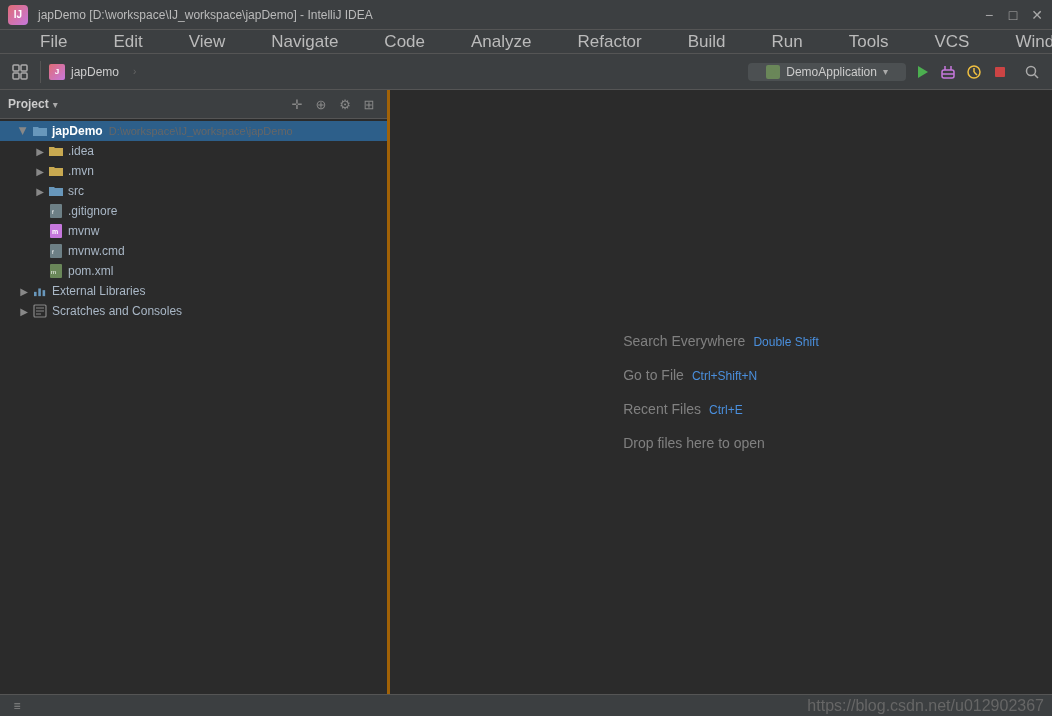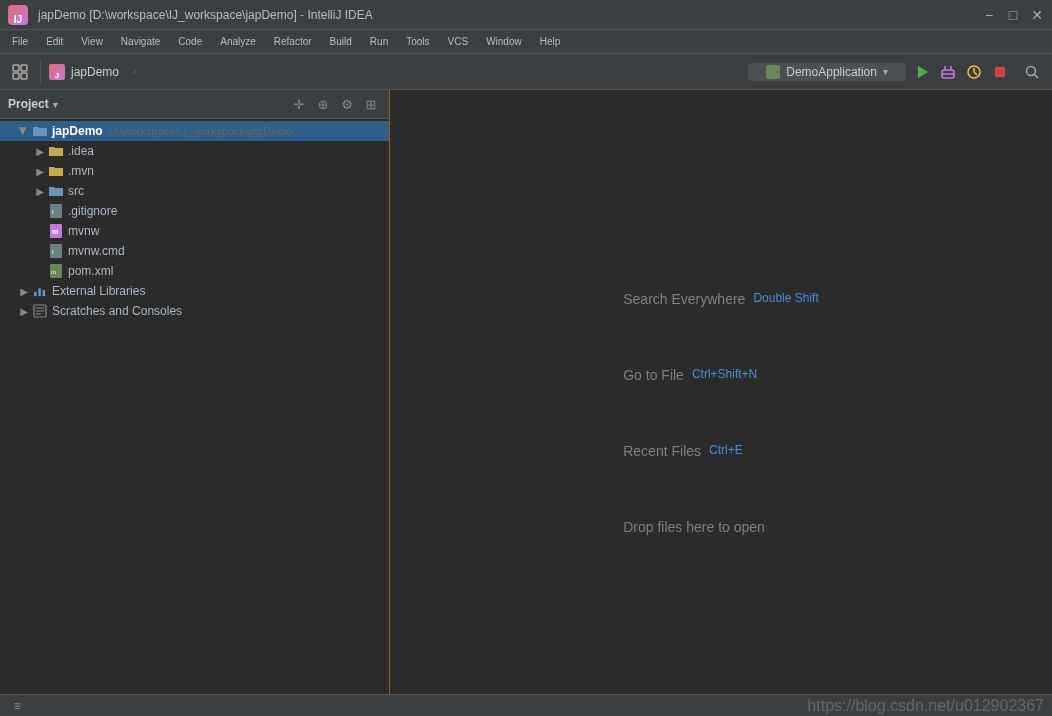--- a/index.html
+++ b/index.html
@@ -55,42 +55,43 @@
       height: 24px;
       display: flex;
       align-items: center;
       padding: 0 4px;
       border-bottom: 1px solid #555;
       gap: 2px;
     }
     .menu-item {
       padding: 2px 8px;
       color: #bbb;
-      font-size: 10px;
+      font-size: 17px;
       cursor: pointer;
       border-radius: 3px;
+      margin-left: 28px;
     }
 
     
     #toolbar {
       background: #3c3f41;
       height: 36px;
       display: flex;
       align-items: center;
       padding: 0 8px;
       border-bottom: 1px solid #555;
       gap: 4px;
     }
     .toolbar-logo {
       width: 20px;
       height: 20px;
       background: linear-gradient(135deg, #e06c75, #c678dd);
       border-radius: 4px;
       display: flex;
-      align-items: flex-end;
+      align-items: center;
       justify-content: center;
       font-size: 10px;
       color: white;
       font-weight: bold;
       margin-right: 4px;
     }
     .toolbar-label {
       color: #ccc;
       font-size: 12px;
       margin-right: 10px;
@@ -152,21 +153,21 @@
     
     #main {
       display: flex;
       height: calc(716px - 30px - 24px - 36px - 22px);
     }
 
     
     #sidebar {
       width: 390px;
       background: #2b2b2b;
-      border-right: 1px solid #a16207;
+      border-right: 3px solid #a16207;
       display: flex;
       flex-direction: column;
     }
     #sidebar-header {
       display: flex;
       align-items: center;
       padding: 4px 8px;
       background: #3c3f41;
       border-bottom: 1px solid #555;
       gap: 4px;
@@ -245,23 +246,22 @@
       flex-direction: column;
       gap: 20px;
     }
     #editor-hints {
       display: flex;
       flex-direction: column;
       gap: 18px;
     }
     .hint-row {
       display: flex;
-      align-items: flex-start;
+      align-items: flex-end;
       gap: 8px;
-      margin-top: 42px;
     }
     .hint-label {
       color: #808080;
       font-size: 14px;
     }
     .hint-shortcut {
       color: #4a8fdd;
       font-size: 12px;
     }
     .hint-drop {

